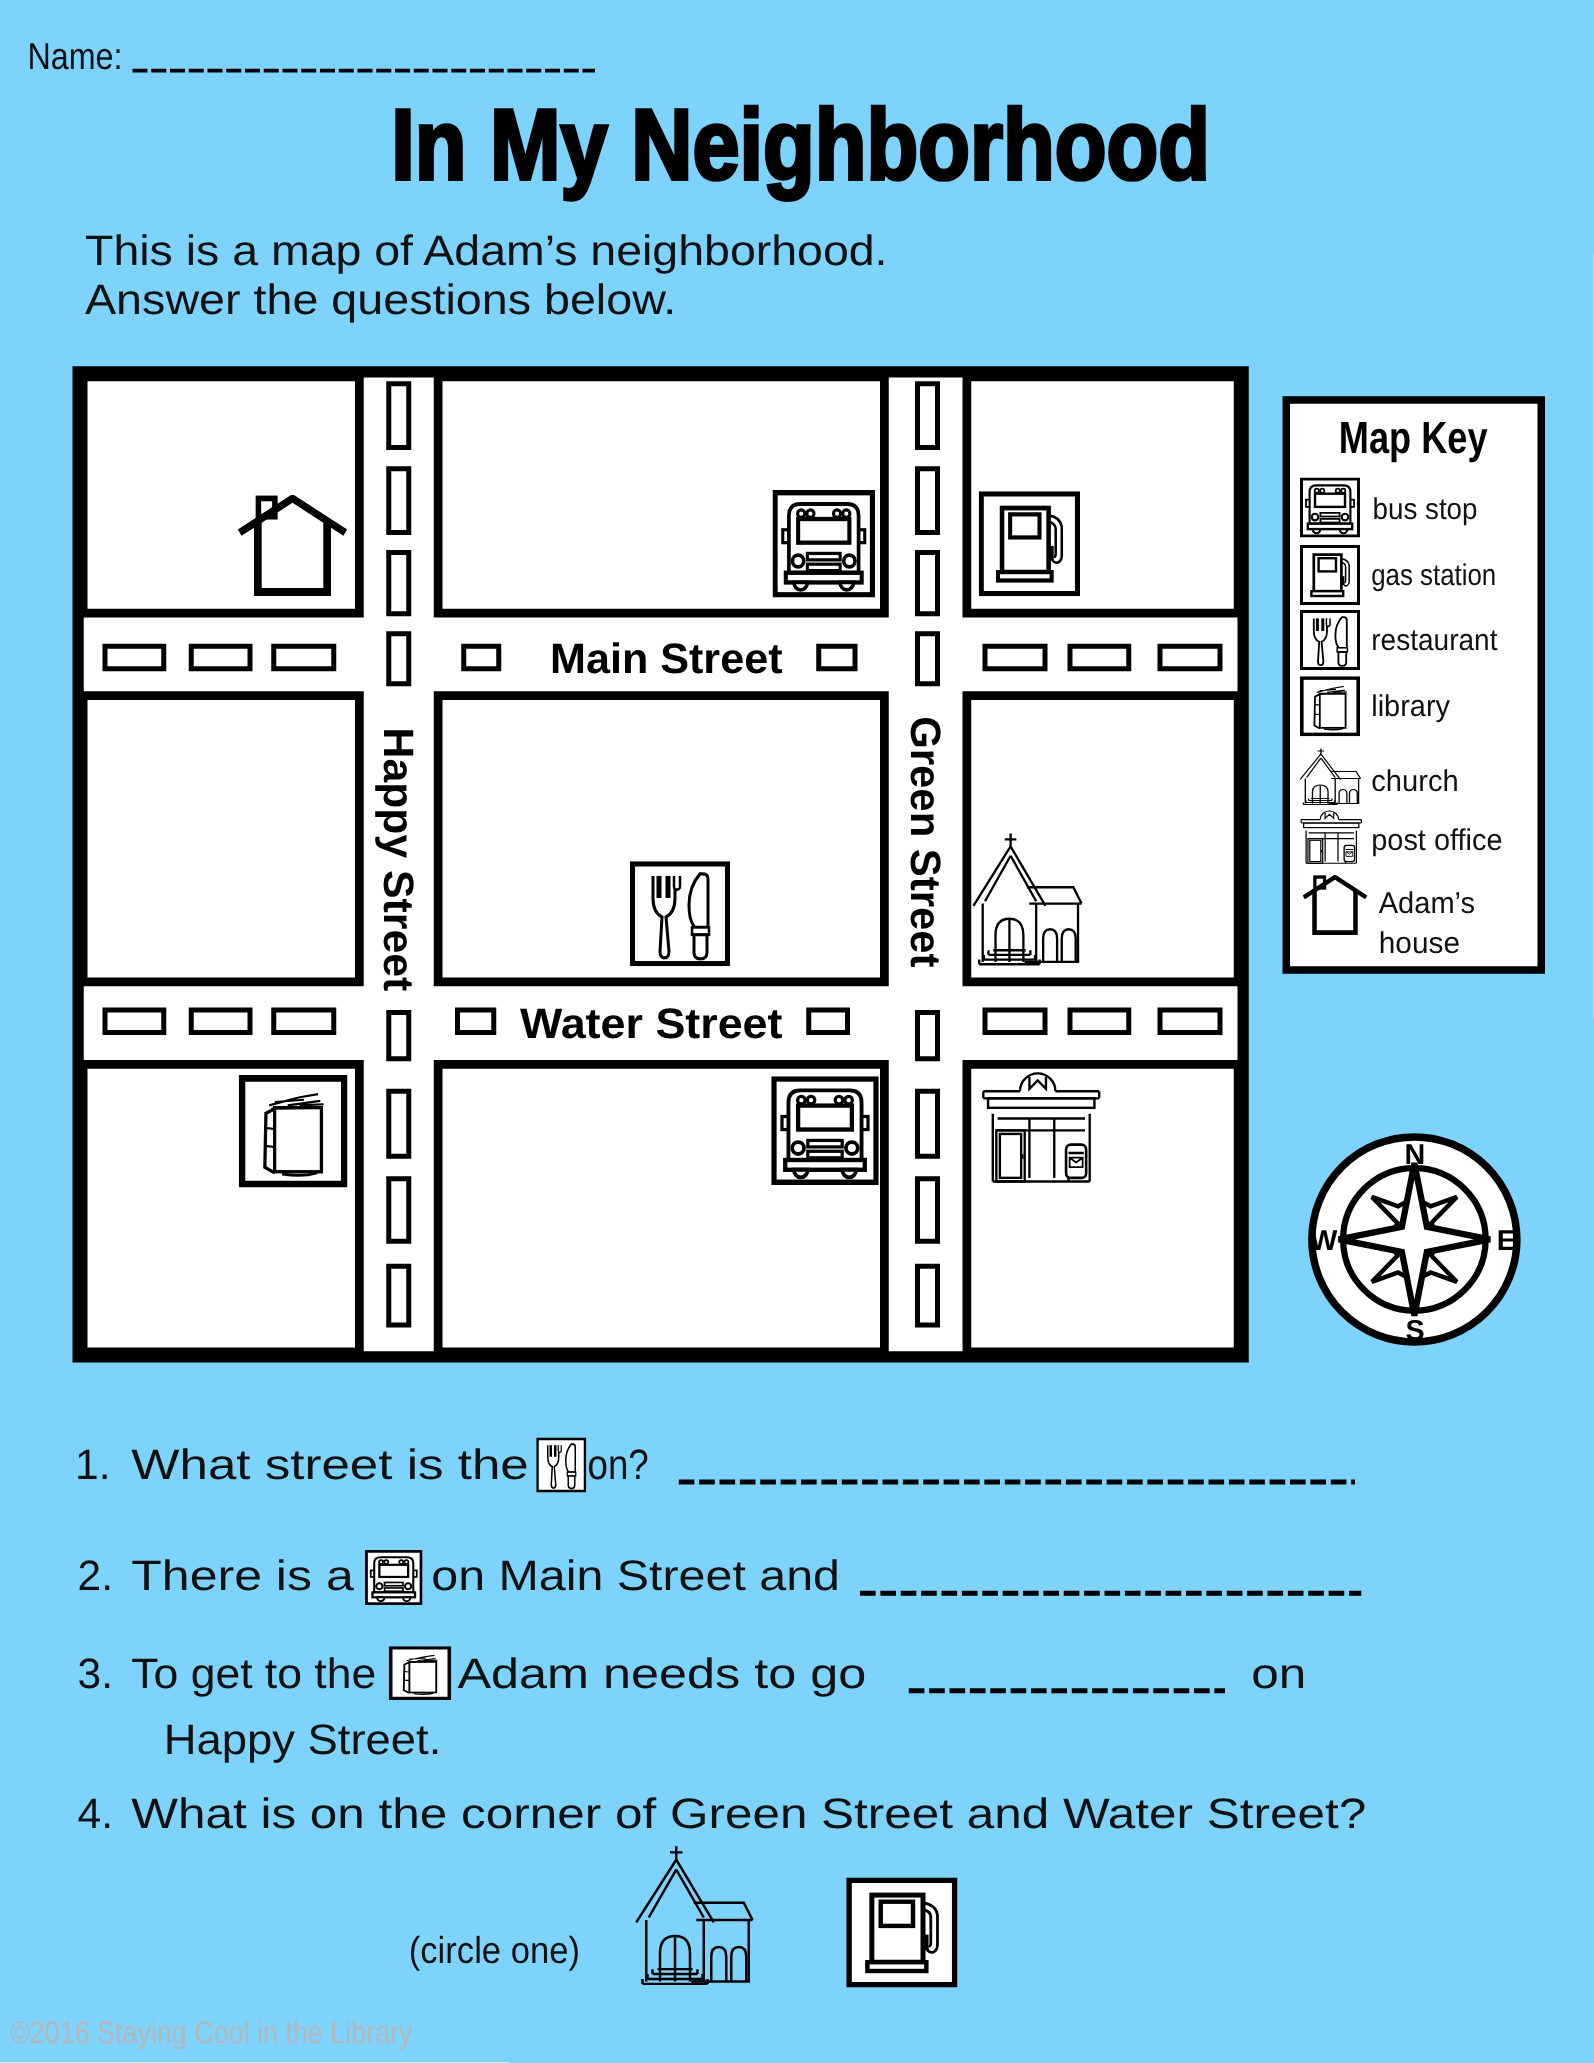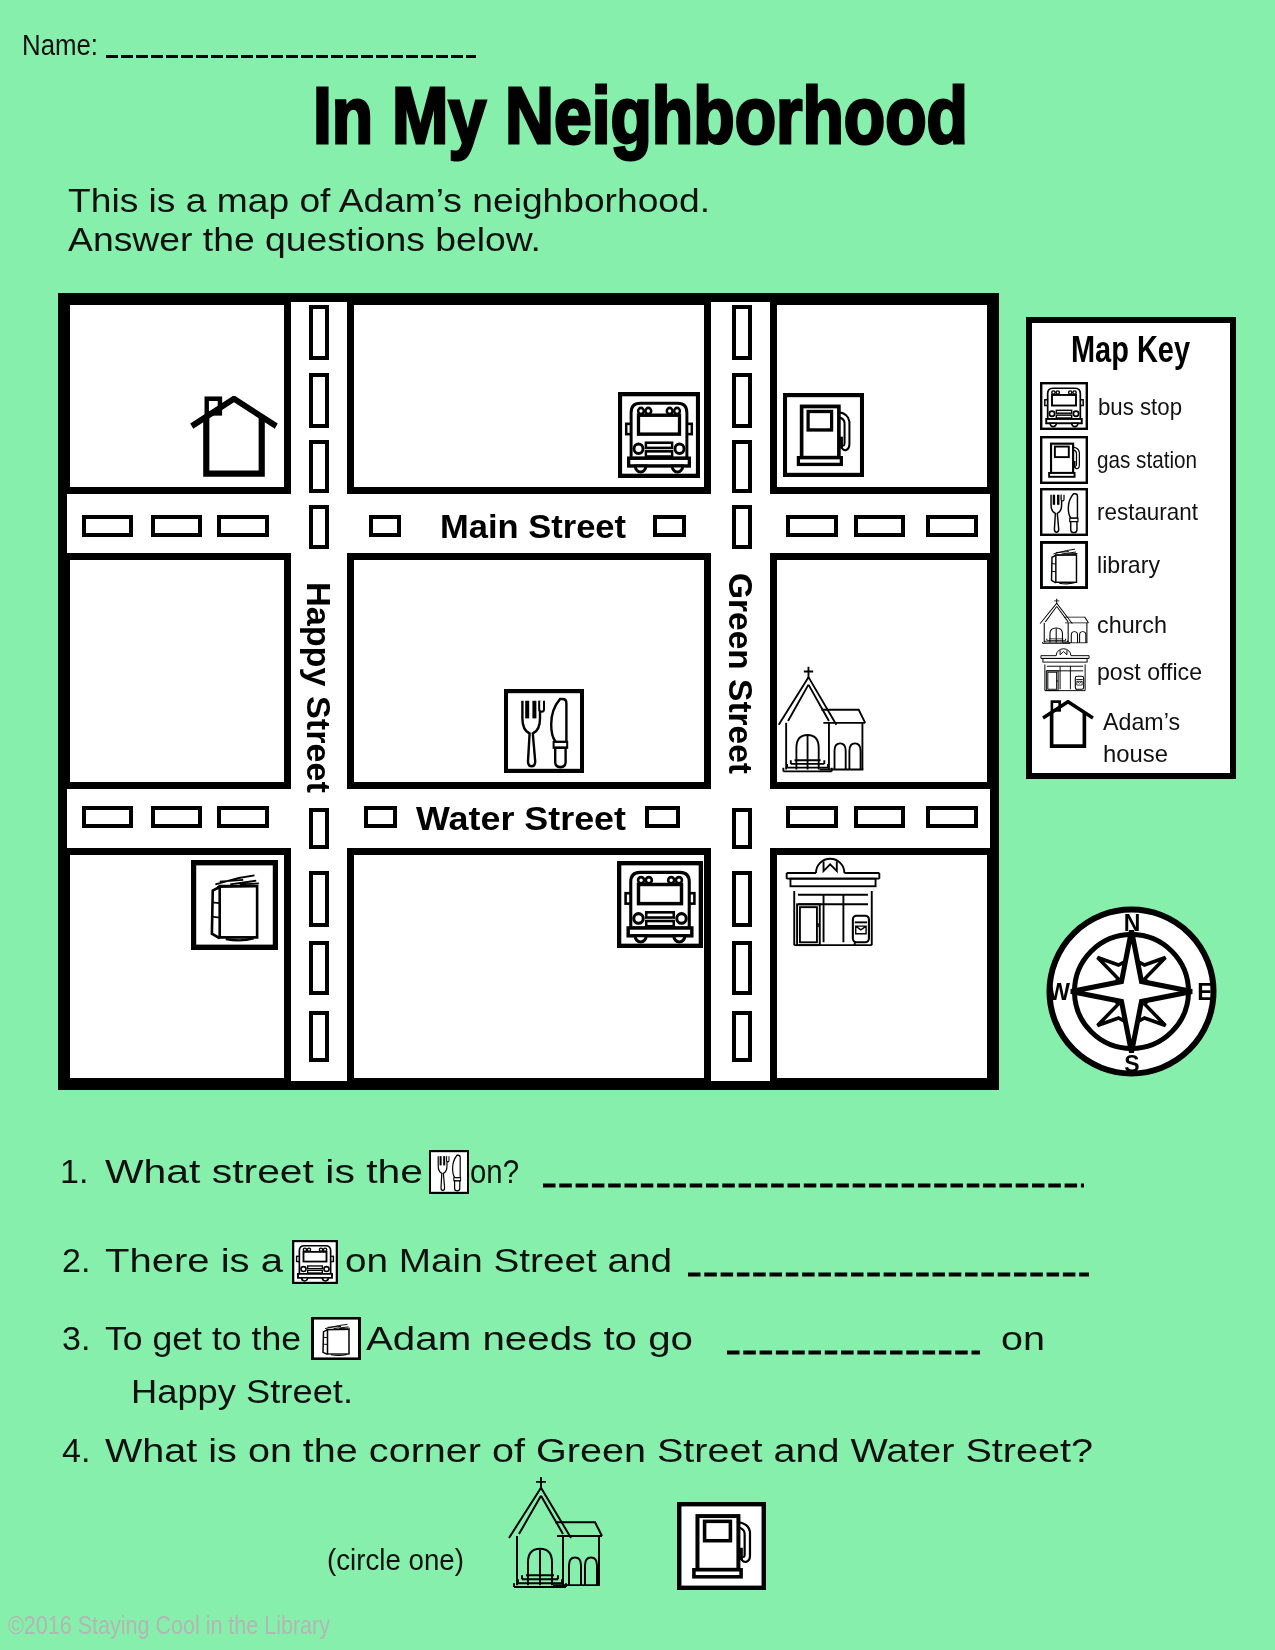--- a/index.html
+++ b/index.html
@@ -1,16 +1,16 @@
 <!DOCTYPE html>
 <html><head>
 <meta charset="utf-8">
 <style>
   html,body{margin:0;padding:0;background:#fff;}
-  #page{position:relative;width:1275px;height:1650px;background:#86efac;overflow:hidden;}
+  #page{position:relative;width:1275px;height:1650px;background:#7dd3fc;overflow:hidden;}
   svg text{font-family:"Liberation Sans", sans-serif;}
 </style>
 </head>
 <body>
 <div id="page">
 <svg width="1275" height="1650" viewBox="0 0 1275 1650" xmlns="http://www.w3.org/2000/svg">
 <defs>
 <symbol id="ic-bus" viewBox="0 0 100 100" preserveAspectRatio="none">
   <rect x="2.5" y="2.5" width="95" height="95" fill="#fff" stroke="#000" stroke-width="5"></rect>
   <rect x="10" y="37" width="7" height="12" fill="#fff" stroke="#000" stroke-width="3"></rect>

